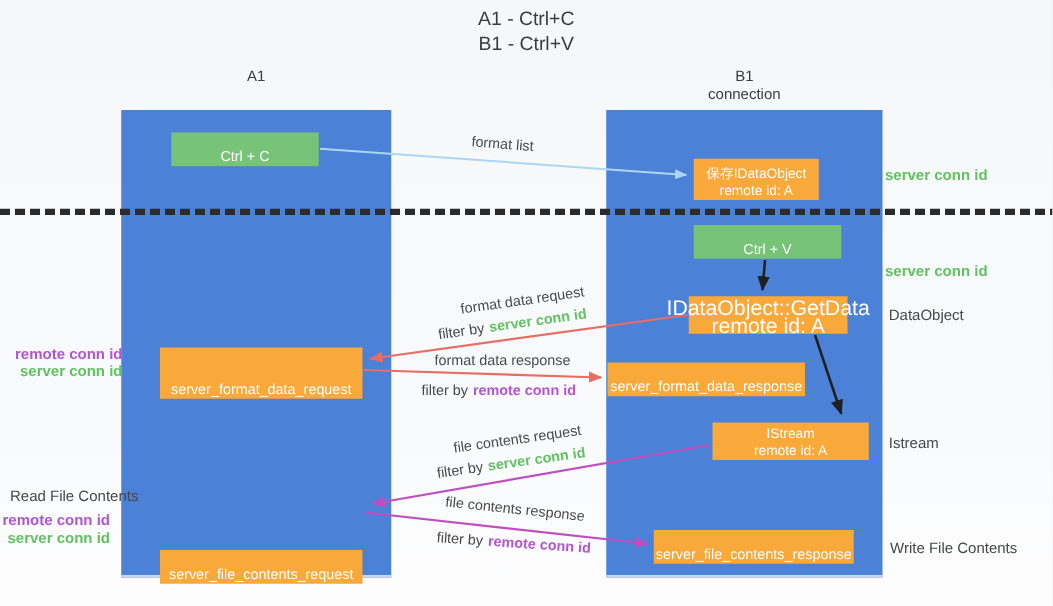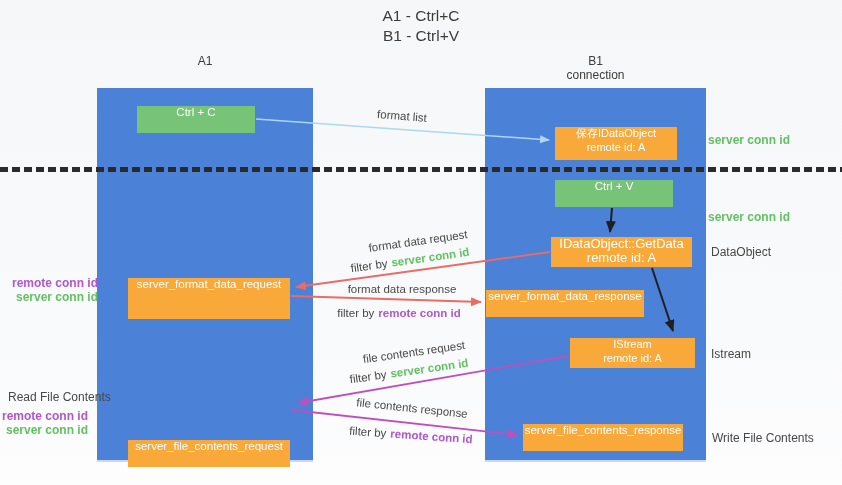--- a/index.html
+++ b/index.html
@@ -29,21 +29,21 @@
     top:88px;height:372px;
     background:var(--lane-blue,#4b81d6);
     border-bottom:2px solid #ccd6ee;
   }
   .divider{
     top:167px;left:0;width:842px;height:5px;
     background:repeating-linear-gradient(90deg,#2b2b2b 0 8px,transparent 8px 12px);
     z-index:5;
   }
   .node{
-    display:flex;align-items:flex-start;justify-content:center;
+    display:flex;align-items:flex-end;justify-content:center;
     text-align:center;color:#fff;
     font-size:11.5px;line-height:13.5px;
     z-index:4;
   }
   .node-green{background:var(--node-green,#77c377);}
   .node-orange{background:var(--node-orange,#f9a83a);}
   .arrow-label{
     font-size:11.5px;color:#4a4a4a;white-space:nowrap;z-index:6;
   }
   .side-label{
@@ -108,32 +108,32 @@
     <line x1="550" y1="252" x2="296" y2="287" class="ln-red" marker-end="url(#m-red)"></line>
     <line x1="291" y1="296" x2="481" y2="302" class="ln-red" marker-end="url(#m-red)"></line>
     <line x1="568" y1="356" x2="298" y2="403" class="ln-magenta" marker-end="url(#m-magenta)"></line>
     <line x1="292" y1="410" x2="518" y2="435" class="ln-magenta" marker-end="url(#m-magenta)"></line>
   </svg>
 
   <div class="abs node node-green" style="left:137px;top:106px;width:118px;height:27px;">
     <span>Ctrl + C</span>
   </div>
 
-  <div class="abs node node-orange" style="left:555px;top:127px;width:122px;height:33px;font-size:11px;">
+  <div class="abs node node-orange" style="left:555px;top:127px;width:100px;height:33px;font-size:11px;">
     <span>
       <span style="display:block;">保存IDataObject</span>
       <span style="display:block;">remote id: A</span>
     </span>
   </div>
 
   <div class="abs node node-green" style="left:555px;top:180px;width:118px;height:27px;">
     <span>Ctrl + V</span>
   </div>
 
-  <div class="abs node node-orange" style="left:551px;top:237px;width:141px;height:30px;font-size:13px;">
+  <div class="abs node node-orange" style="left:551px;top:237px;width:127px;height:30px;font-size:17px;">
     <span>
       <span style="display:block;">IDataObject::GetData</span>
       <span style="display:block;">remote id: A</span>
     </span>
   </div>
 
   <div class="abs node node-orange" style="left:128px;top:278px;width:162px;height:41px;">
     <span>server_format_data_request</span>
   </div>
 

